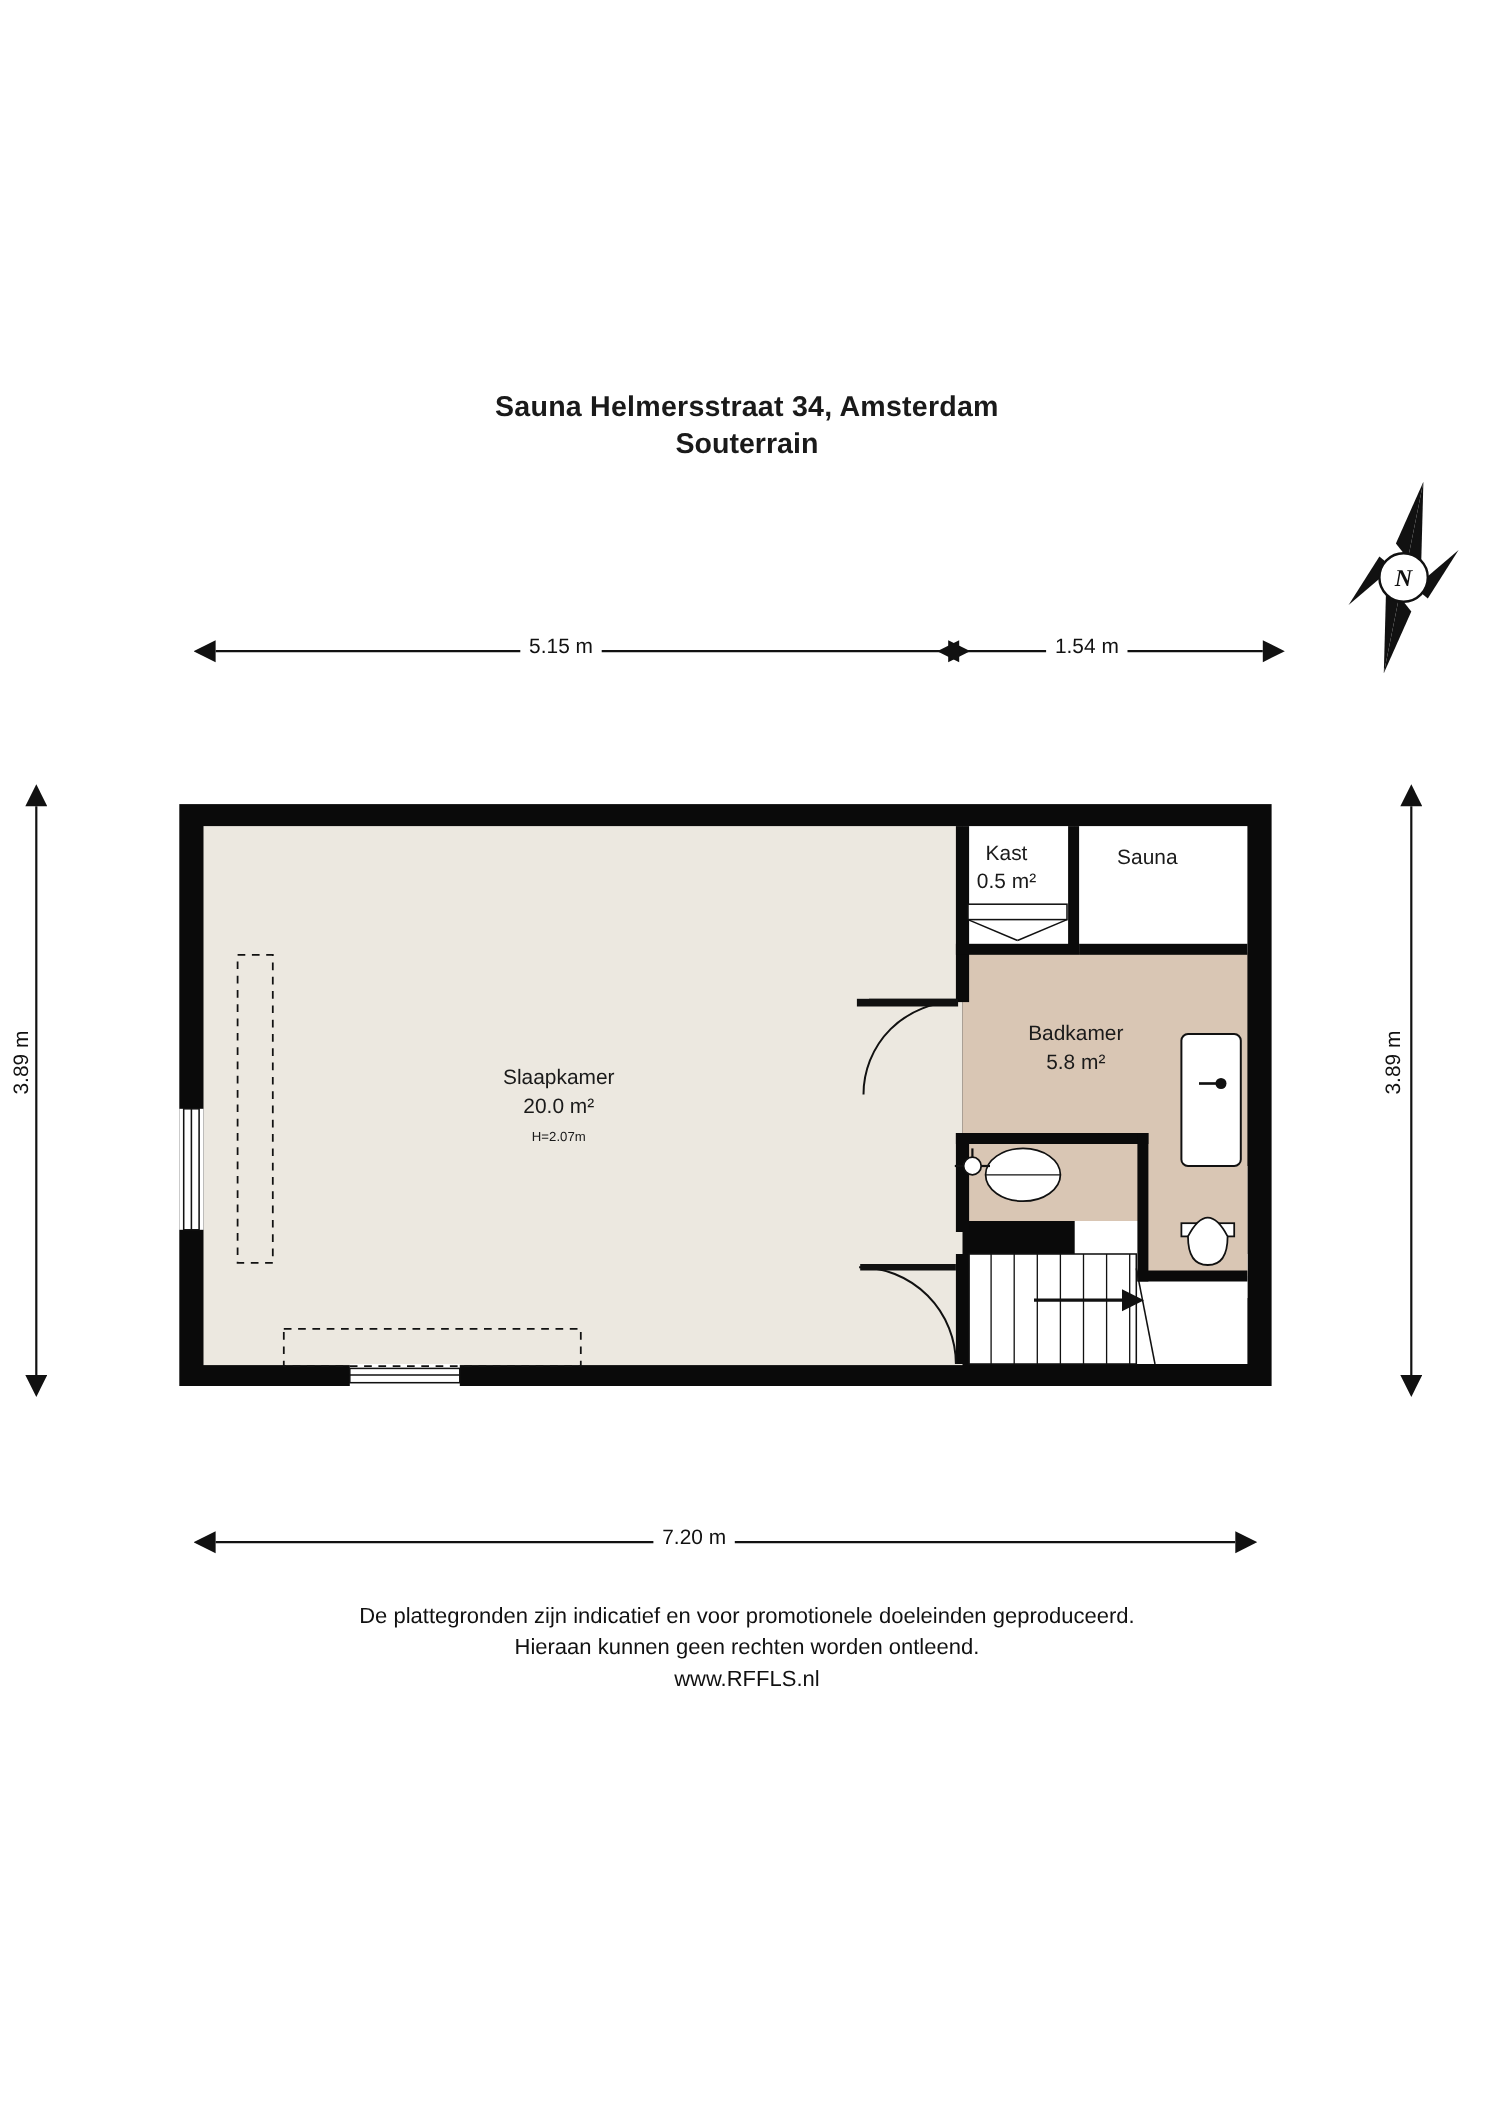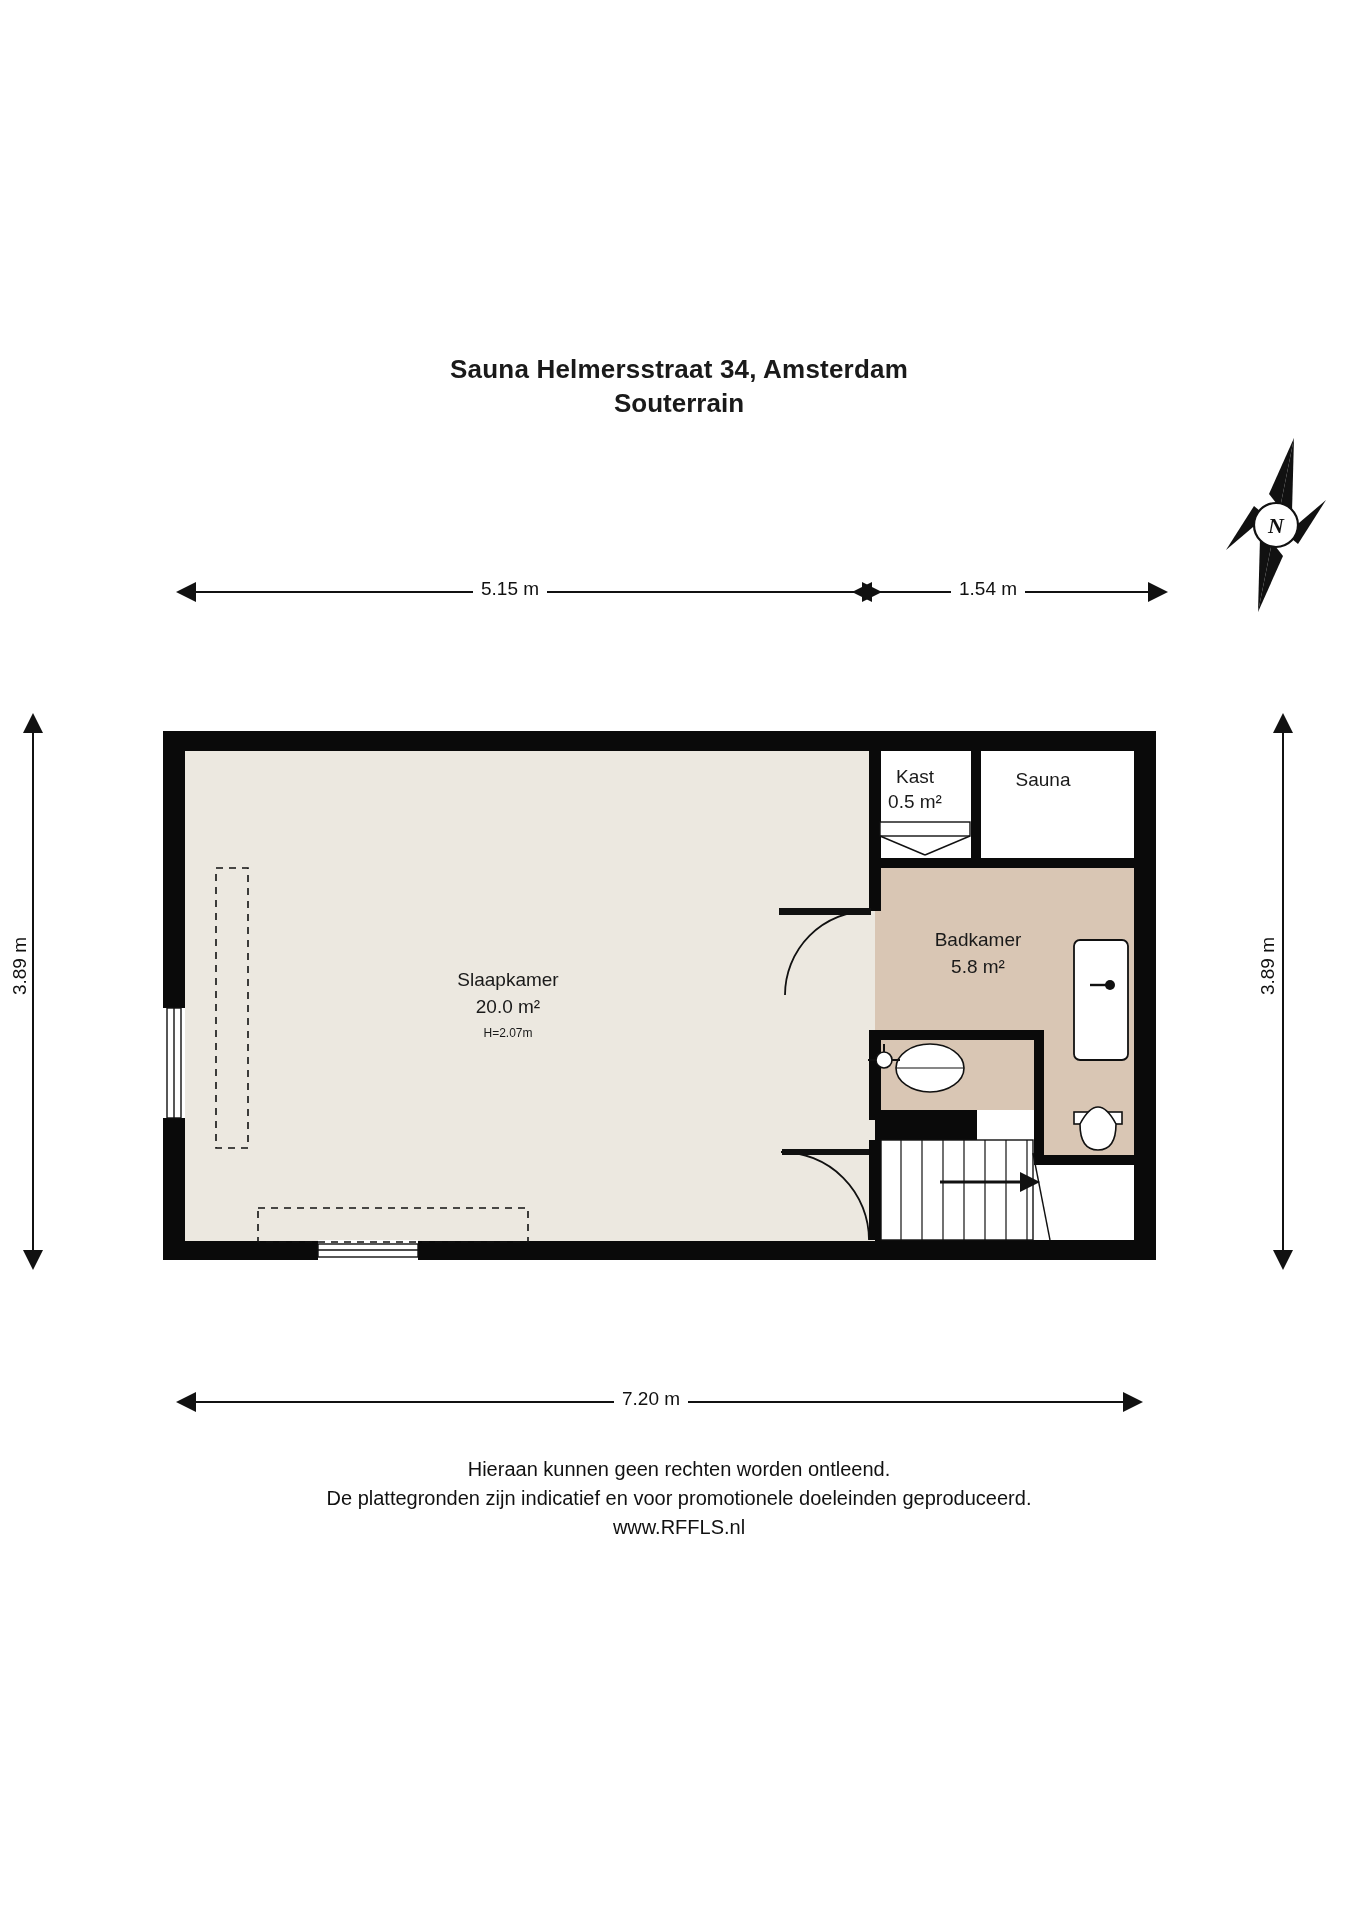--- a/index.html
+++ b/index.html
@@ -57,21 +57,21 @@
   .dim-top-1 {
     top: 578px;
     left: 473px;
   }
   .dim-top-2 {
     top: 578px;
     left: 951px;
   }
   .dim-bottom {
     top: 1388px;
-    left: 614px;
+    left: 594px;
   }
   .dim-left {
     top: 955px;
     left: -17px;
     transform: rotate(-90deg);
     transform-origin: center center;
   }
   .dim-right {
     top: 955px;
     left: 1231px;
@@ -314,16 +314,16 @@
 <div class="room-label lbl-sauna">
   <span class="nm">Sauna</span>
 </div>
 
 <div class="room-label lbl-badkamer">
   <span class="nm">Badkamer</span>
   <span class="ar">5.8  m²</span>
 </div>
 
 <div class="footer">
+  <div>De plattegronden zijn indicatief en voor promotionele doeleinden geproduceerd.</div>
   <div>Hieraan kunnen geen rechten worden ontleend.</div>
-  <div>De plattegronden zijn indicatief en voor promotionele doeleinden geproduceerd.</div>
   <div>www.RFFLS.nl</div>
 </div>
 
 </body></html>

